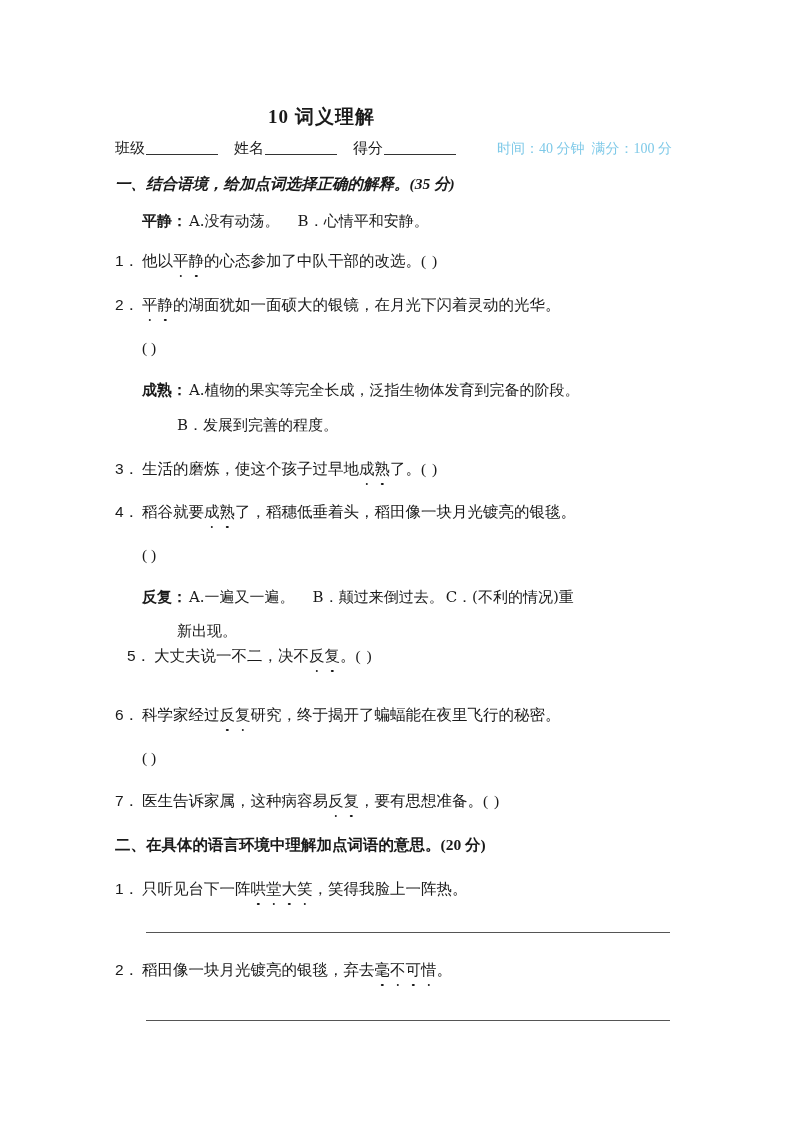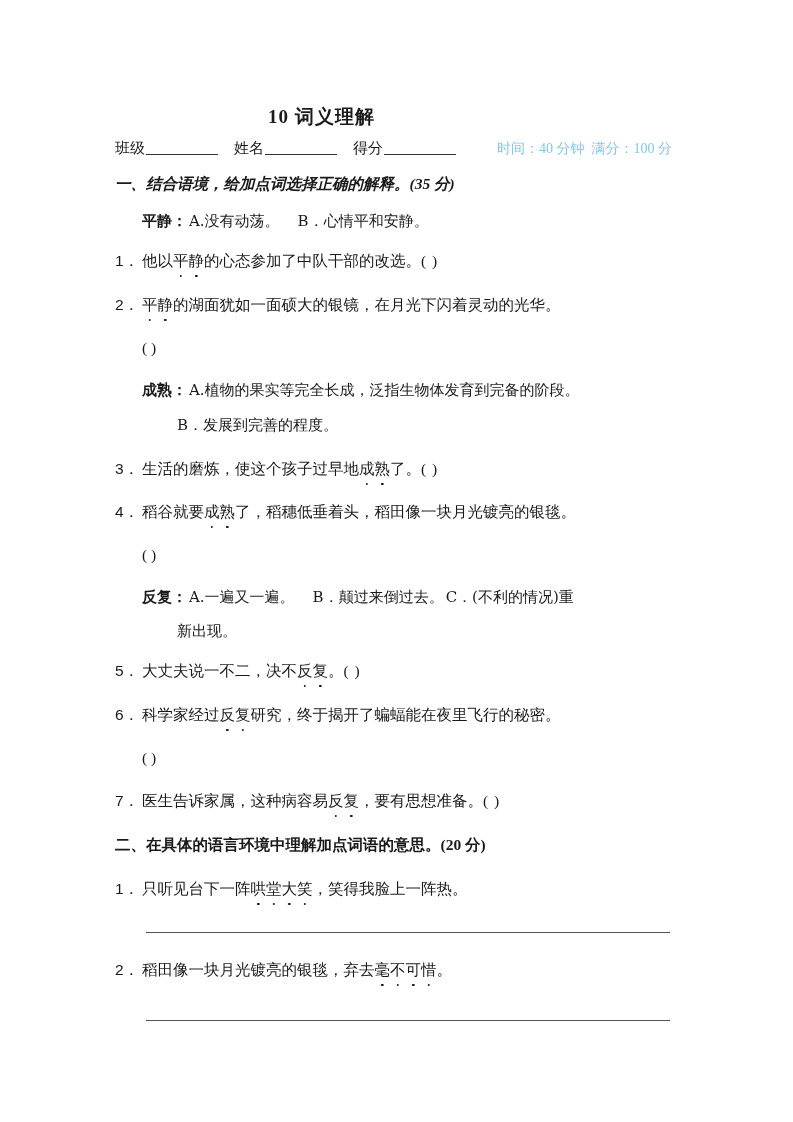--- a/index.html
+++ b/index.html
@@ -201,21 +201,21 @@
     <span class="paren">(        )</span>
   </div>
 
   <div class="blk defn-cont" style="top:620px;">
     <span>新出现。</span>
   </div>
   <div class="blk defn" style="top:585px;">
     <span class="word">反复：</span><span class="opt">A.一遍又一遍。</span><span class="gap"></span><span class="opt">B．颠过来倒过去。</span><span class="opt">C．(不利的情况)重</span>
   </div>
 
-  <div class="blk q" style="top:659px;">
+  <div class="blk q" style="top:644px;margin-left:12px;">
     <span class="qn">5．</span><span>大丈夫说一不二，决不</span><span><span class="dot">反</span><span class="dot">复</span></span><span>。</span><span class="paren">(        )</span>
   </div>
 
   <div class="blk q" style="top:703px;">
     <span class="qn">6．</span><span>科学家经过</span><span><span class="dot">反</span><span class="dot">复</span></span><span>研究，终于揭开了蝙蝠能在夜里飞行的秘密。</span>
   </div>
   <div class="blk paren-line" style="top:746px;">
     <span class="paren">(        )</span>
   </div>
 

